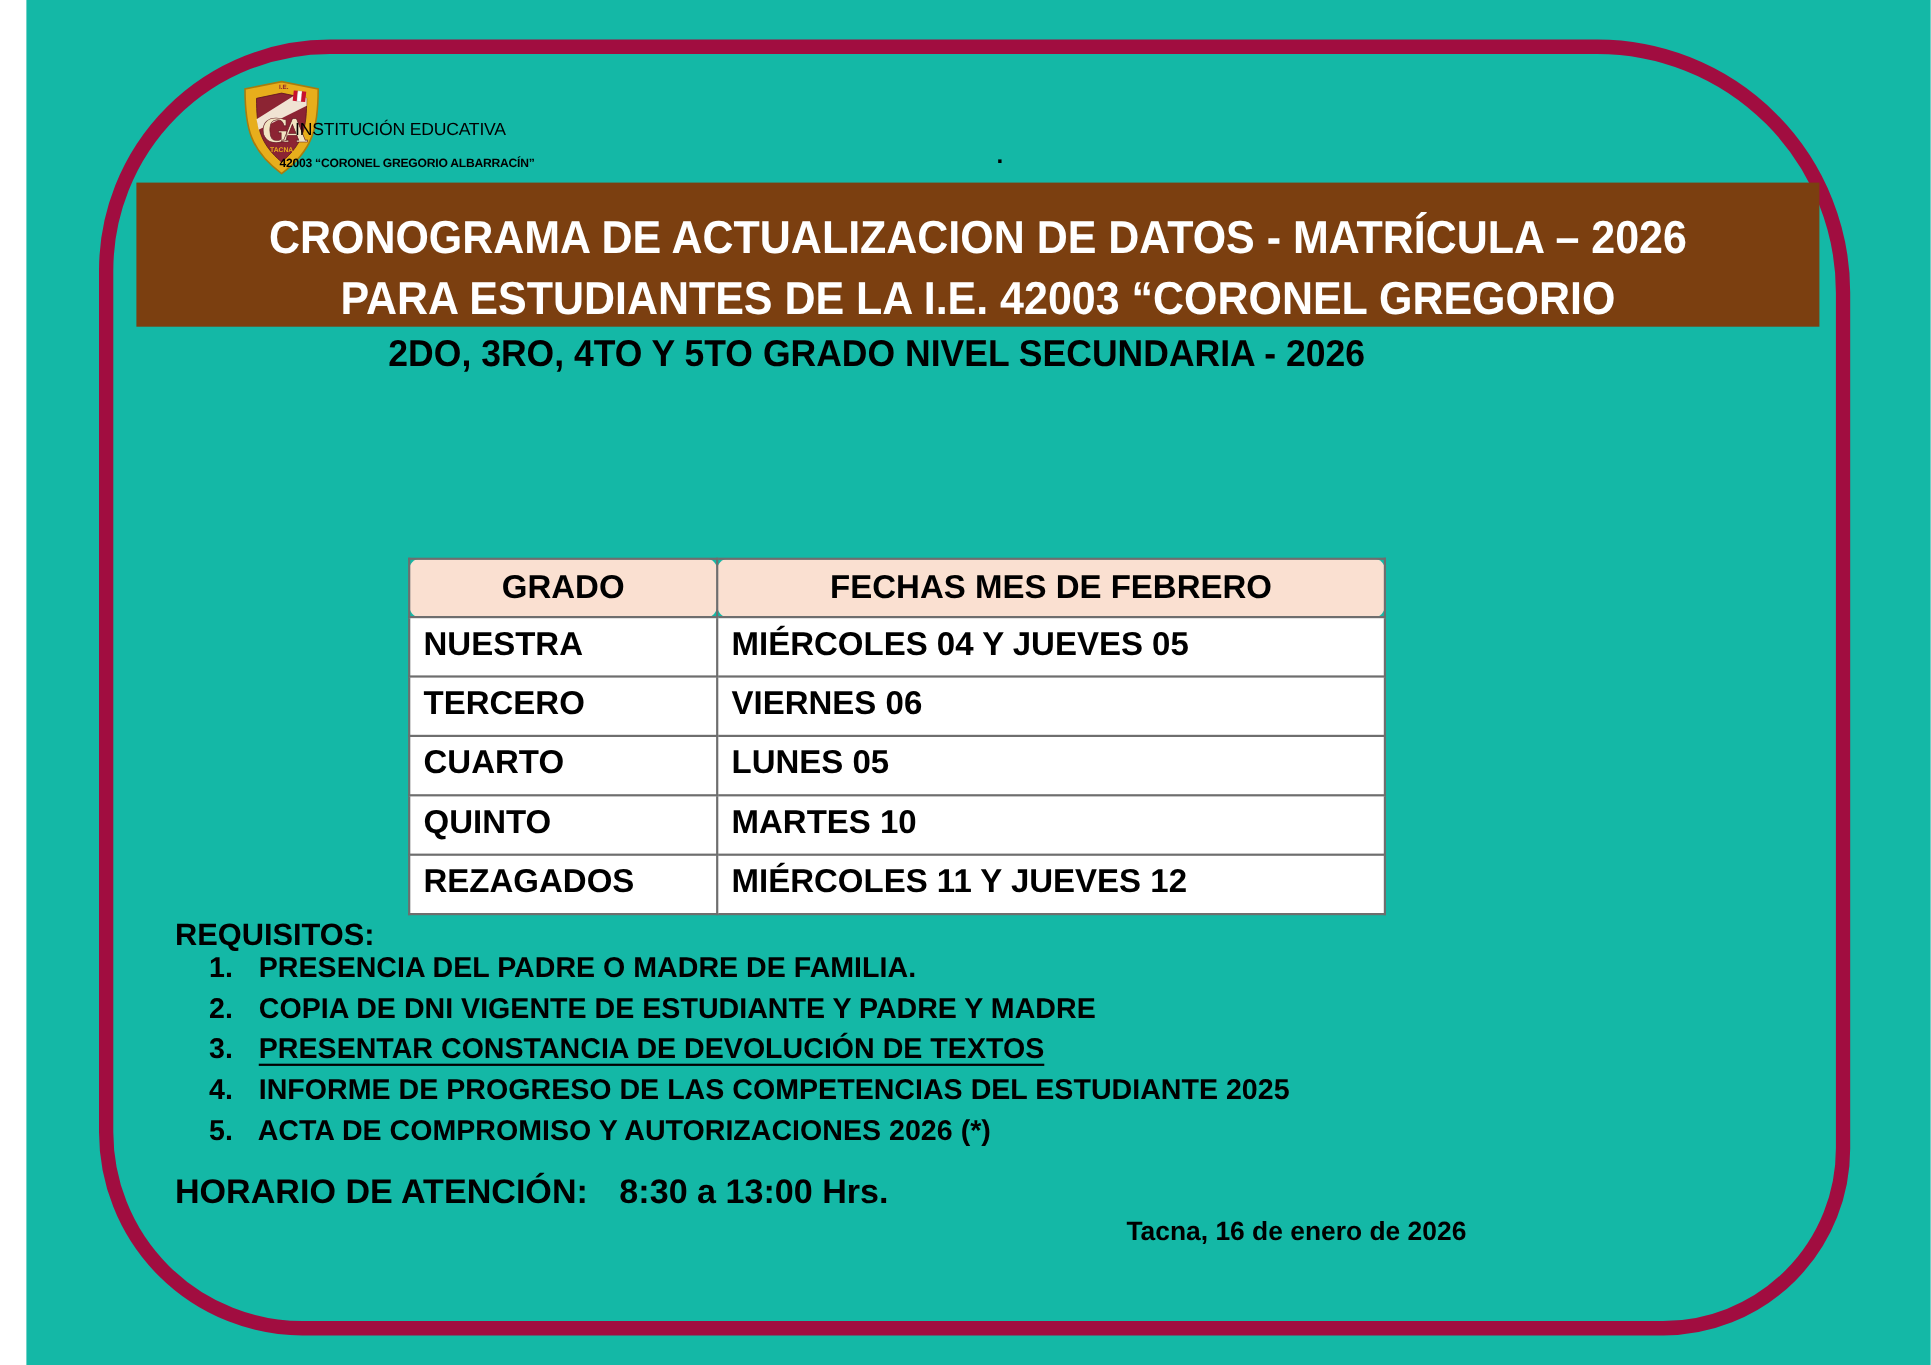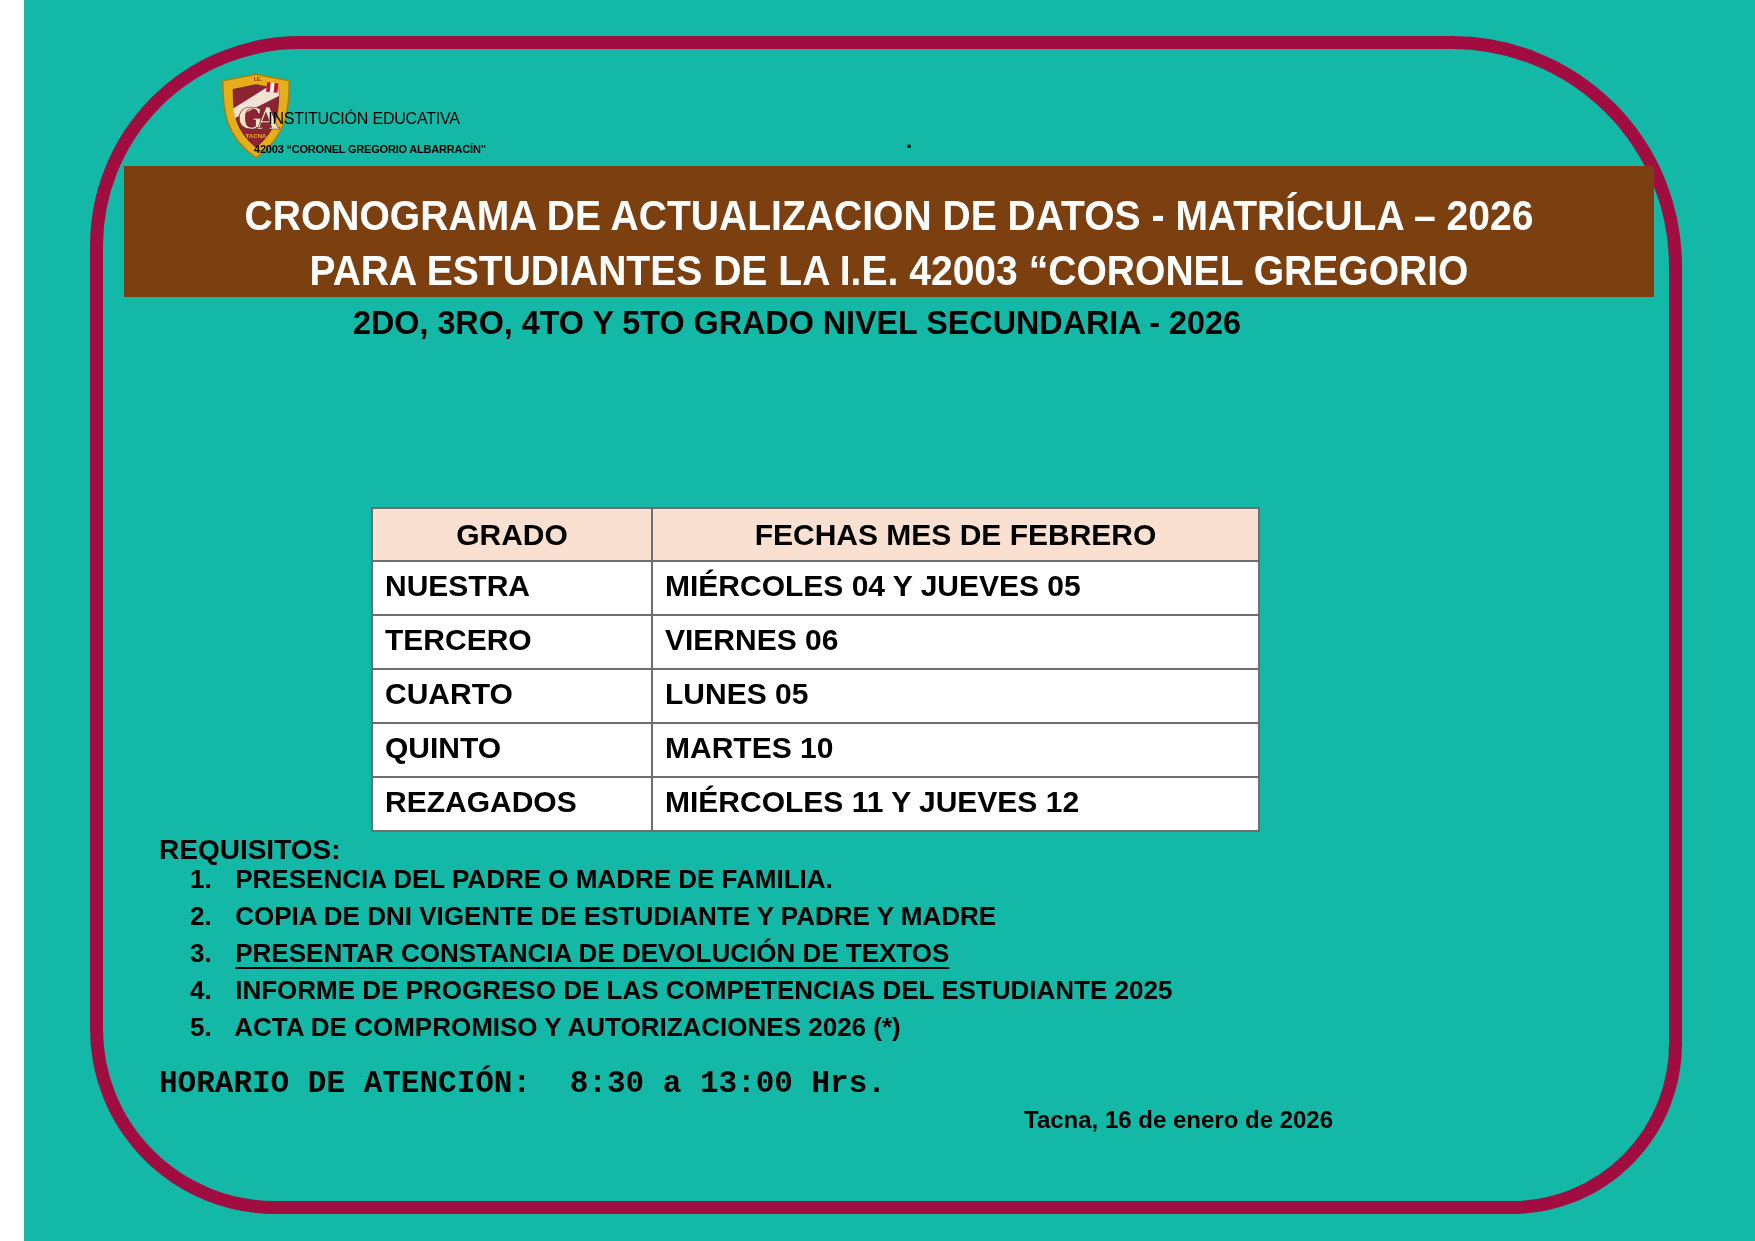--- a/index.html
+++ b/index.html
@@ -41,35 +41,35 @@
   
   table.schedule{
     position:absolute; left:347px; top:507px; width:889px;
     border-collapse:collapse; table-layout:fixed;
   }
   table.schedule col.c1{ width:280px; }
   table.schedule th, table.schedule td{
     border:2px solid #6e6e6e; font-weight:bold; font-size:30px;
   }
   table.schedule th{
-    background:#FAE0D1; height:53px; text-align:center; vertical-align:middle;
+    background:#FAE0D1; height:53px; text-align:center; vertical-align:middle;border-radius:10px;
   }
   table.schedule td{
     height:54px; vertical-align:top; padding:7px 0 0 12px; text-align:left;
     background:#fff; white-space:nowrap;
   }
   
   .reqs-title{ position:absolute; left:135px; top:834px; font-size:28px; font-weight:bold; }
   .reqs-list{ position:absolute; left:166px; top:866px; list-style:none; }
   .reqs-list li{ margin-bottom:10px; font-size:26px; font-weight:bold; line-height:27px; white-space:nowrap; }
   .reqs-list .num{ display:inline-block; width:38px; }
   .reqs-list .u{ text-decoration:underline; text-underline-offset:5px; }
   .footnote{ position:absolute; left:202px; top:1037px; font-size:23px; white-space:nowrap; }
   .footnote .marker{ font-weight:bold; font-size:27px; }
-  .horario{ position:absolute; left:135px; top:1066px; font-size:31px; font-weight:bold; white-space:nowrap;font-family:Liberation Mono, monospace; }
+  .horario{ position:absolute; left:135px; top:1066px; font-size:31px; font-weight:bold; white-space:nowrap; }
   .horario .val{ margin-left:20px; }
   .dateline{ position:absolute; left:1000px; top:1106px; font-size:24px; font-weight:bold; white-space:nowrap; }
 </style>
 </head>
 <body>
 
 <div class="stage">
 
   <div class="frame"></div>
 

